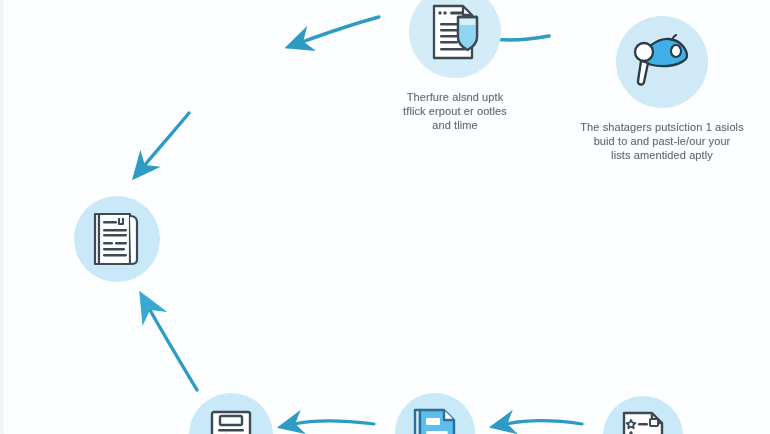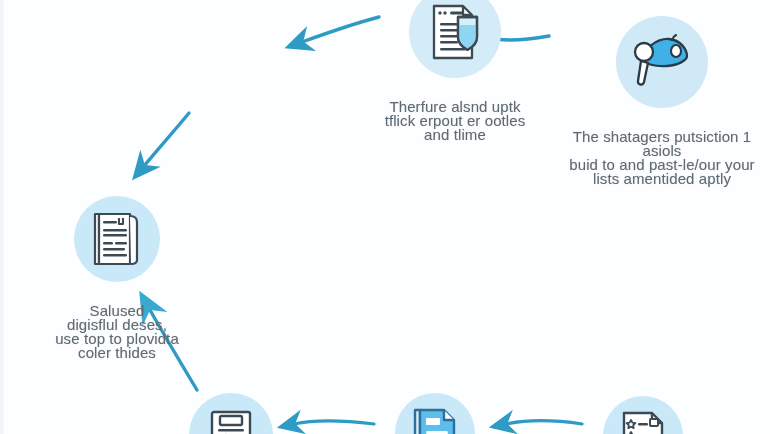--- a/index.html
+++ b/index.html
@@ -43,24 +43,24 @@
     border-radius: 50%;
     background: #c9e8f8;
     display: flex;
     align-items: center;
     justify-content: center;
     position: relative;
   }
   .bubble.soft { background: #cfe9f7; }
   .bubble.softer { background: #d4ebf8; }
   .caption {
-    margin-top: 22px;
+    margin-top: 12px;
     text-align: center;
     color: #5e6a72;
-    font-size: 15px;
+    font-size: 11px;
     line-height: 14px;
     letter-spacing: 0.1px;
     white-space: pre-line;
     text-shadow: 0 0 1.2px rgba(120,130,140,0.35);
   }
   .icon-svg { display: block; }
 </style>
 </head>
 <body>
 
@@ -151,24 +151,20 @@
         <rect x="13" y="11" width="14" height="2.4" rx="1.2" fill="#3b4a55"></rect>
         <path d="M29,8 L29,14 L33,14 L33,8" fill="none" stroke="#3b4a55" stroke-width="2.1" stroke-linejoin="round"></path>
         <rect x="13" y="19" width="24" height="2.4" rx="1.2" fill="#3b4a55"></rect>
         <rect x="13" y="24" width="24" height="2.4" rx="1.2" fill="#3b4a55"></rect>
         <rect x="13" y="32" width="10" height="2.4" rx="1.2" fill="#3b4a55"></rect>
         <rect x="25" y="32" width="12" height="2.4" rx="1.2" fill="#3b4a55"></rect>
         <rect x="13" y="38" width="22" height="2.4" rx="1.2" fill="#3b4a55"></rect>
         <rect x="13" y="44" width="24" height="2.4" rx="1.2" fill="#3b4a55"></rect>
       </svg>
     </div>
-    <div class="caption">Salused
-digisflul deses,
-use top to plovidta
-coler thides</div>
   </div>
 
   <div class="node" style="left:184px; top:393px; width:90px;">
     <div class="bubble" style="width:84px;height:84px;">
       <svg class="icon-svg" width="50" height="56" viewBox="0 0 50 56">
         <rect x="6" y="5" width="38" height="50" rx="2" fill="#ffffff" stroke="#3b4a55" stroke-width="2.4"></rect>
         <rect x="14" y="9" width="22" height="9" rx="1.5" fill="#ffffff" stroke="#3b4a55" stroke-width="2.4"></rect>
         <rect x="12" y="22" width="26" height="2.6" rx="1.3" fill="#3b4a55"></rect>
         <path d="M12,31 L15,34 L20,28" fill="none" stroke="#3b4a55" stroke-width="2.4" stroke-linecap="round" stroke-linejoin="round"></path>
         <rect x="23" y="30" width="15" height="2.6" rx="1.3" fill="#3b4a55"></rect>

